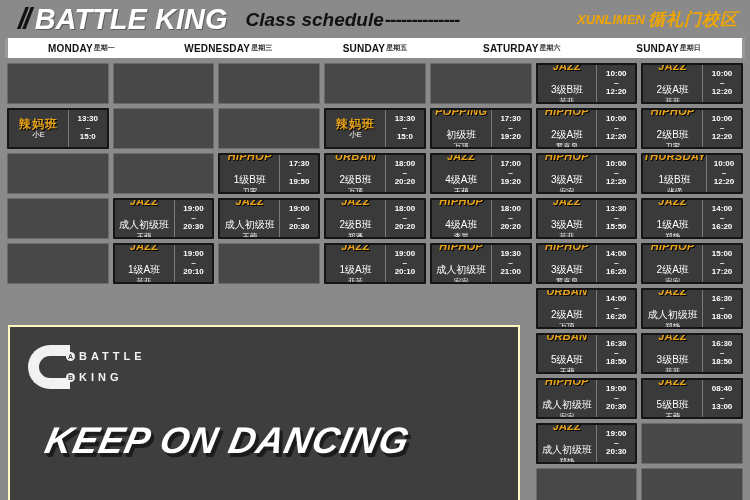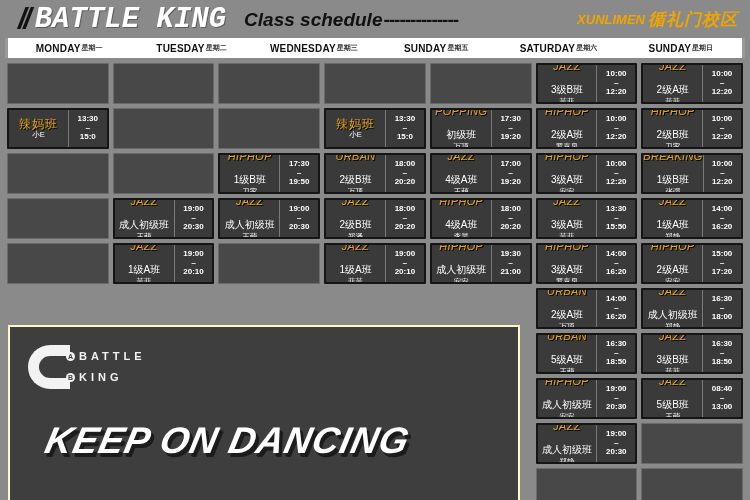--- a/index.html
+++ b/index.html
@@ -8,21 +8,21 @@
     background:#8a8a8a;
     font-family:"Liberation Sans","DejaVu Sans",sans-serif;
     overflow:hidden;
   }
   .page{position:relative;width:750px;height:500px;background:#8a8a8a;box-sizing:border-box;}
 
   
   .topbar{height:38px;display:flex;align-items:center;padding:0 12px 0 18px;box-sizing:border-box;}
   .slashes{font-size:30px;font-weight:bold;font-style:italic;color:#111;letter-spacing:-3px;line-height:1;margin-right:6px;}
   .brand{font-size:29px;font-weight:bold;font-style:italic;color:#ffffff;letter-spacing:0px;line-height:1;
-         text-shadow:1px 1px 0 #5d5d5d;font-family:Liberation Mono, monospace;}
+         text-shadow:1px 1px 0 #5d5d5d;}
   .subtitle{font-size:19px;font-weight:bold;font-style:italic;color:#111;margin-left:18px;line-height:1;}
   .dots{font-size:19px;font-weight:bold;color:#111;letter-spacing:-1px;line-height:1;margin-left:1px;}
   .spacer{flex:1;}
   .campus-en{font-size:13px;font-weight:bold;font-style:italic;color:#f0a500;letter-spacing:0px;}
   .campus-cn{font-size:17px;font-weight:bold;font-style:italic;color:#f0a500;margin-left:3px;letter-spacing:1px;}
 
   
   .dayrow{
     display:flex;height:20px;background:#ffffff;
     border-left:3px solid #9a9a9a;border-right:3px solid #9a9a9a;
@@ -36,21 +36,21 @@
   .grid{display:flex;padding:3px 5px 0 5px;box-sizing:border-box;}
   .col{flex:1;display:flex;flex-direction:column;}
   .cell{
     height:41px;margin:2px 2px;box-sizing:border-box;
     background:#454545;border:1px solid #6f6f6f;border-radius:1px;
     display:flex;align-items:stretch;overflow:hidden;
   }
   .cell.filled{background:#3a3a3a;border:2px solid #151515;}
   .cell.empty{background:#484848;border:1px solid #6a6a6a;}
   .cinfo{flex:1.55;display:flex;flex-direction:column;align-items:center;justify-content:center;padding:1px 0;}
-  .cstyle{font-size:11px;font-weight:normal;font-style:italic;color:#e8a317;line-height:1.05;letter-spacing:0.3px;
+  .cstyle{font-size:11px;font-weight:bold;font-style:italic;color:#e8a317;line-height:1.05;letter-spacing:0.3px;
           text-shadow:1px 1px 0 #000;}
   .clevel{font-size:10px;color:#ffffff;line-height:1.25;margin-top:12px;}
   .cteacher{font-size:7.5px;color:#ffffff;line-height:1.25;text-align:center;}
   .csep{width:1px;background:#7a7a7a;}
   .ctime{flex:1;display:flex;flex-direction:column;align-items:center;justify-content:center;color:#ffffff;
          font-size:8px;font-weight:bold;line-height:1.35;}
   .ctilde{font-size:8px;line-height:0.9;}
 
   
   .logopanel{
@@ -92,24 +92,20 @@
     <span class="campus-en">XUNLIMEN</span>
     <span class="campus-cn">循礼门校区</span>
   </div>
 
   <div class="dayrow" id="dayrow">
       <div class="daycell">
         <span class="day-en">MONDAY</span>
         <span class="day-cn">星期一</span>
       </div>
       <div class="daycell">
-        <span class="day-en">TUESDAY</span>
-        <span class="day-cn">星期二</span>
-      </div>
-      <div class="daycell">
         <span class="day-en">WEDNESDAY</span>
         <span class="day-cn">星期三</span>
       </div>
       <div class="daycell">
         <span class="day-en">SUNDAY</span>
         <span class="day-cn">星期五</span>
       </div>
       <div class="daycell">
         <span class="day-en">SATURDAY</span>
         <span class="day-cn">星期六</span>
@@ -452,21 +448,21 @@
           </div>
           <div class="csep"></div>
           <div class="ctime">
             <div>10:00</div>
             <div class="ctilde">~</div>
             <div>12:20</div>
           </div>
         </div>
         <div class="cell filled">
           <div class="cinfo">
-            <div class="cstyle">BREAKING</div>
+            <div class="cstyle">THURSDAY</div>
             <div class="clevel">1级B班</div>
             <div class="cteacher">张强</div>
           </div>
           <div class="csep"></div>
           <div class="ctime">
             <div>10:00</div>
             <div class="ctilde">~</div>
             <div>12:20</div>
           </div>
         </div>

